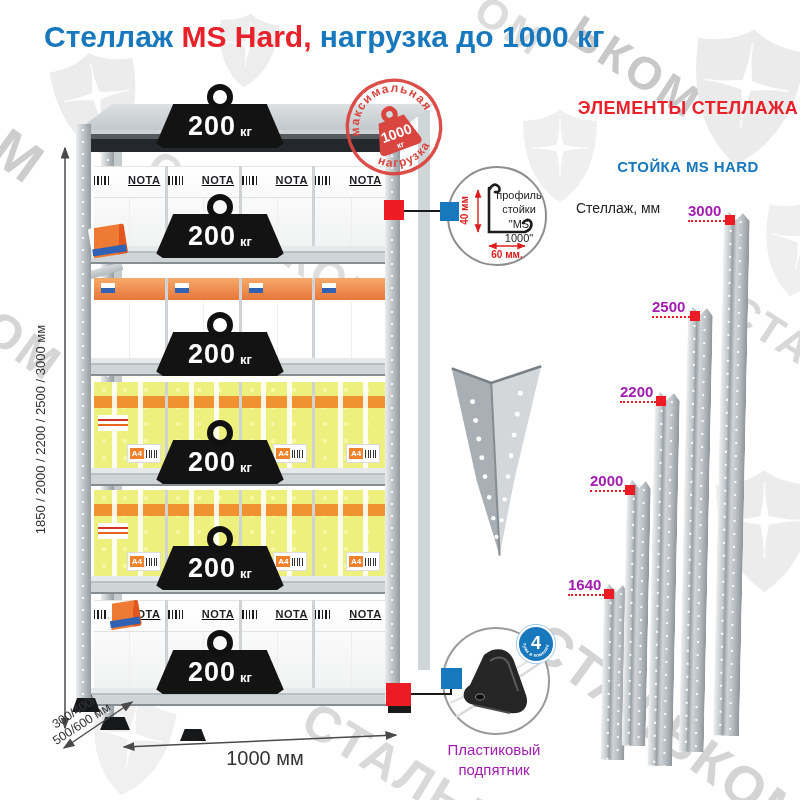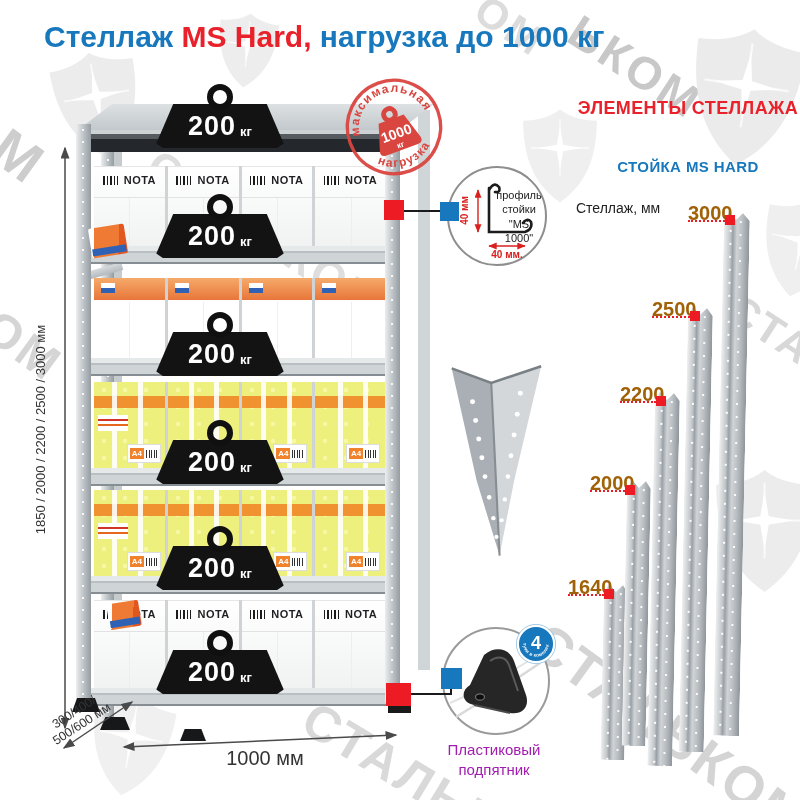--- a/index.html
+++ b/index.html
@@ -33,21 +33,21 @@
       linear-gradient(90deg,#eceeef,#b9bfc3 55%,#969da2);
     background-size:15px 12px,100% 100%;background-repeat:repeat-y,no-repeat;}
   .bpost{position:absolute;z-index:1;background:#c6cbce;}
   .foot{position:absolute;background:#17181a;z-index:4;
     clip-path:polygon(18% 0,82% 0,100% 100%,0 100%);}
   .brace{position:absolute;z-index:2;background:linear-gradient(#d6dadc,#b3b9bd);}
 
   
   .row{position:absolute;left:94px;width:292px;display:flex;gap:3px;background:#cfd3d5;z-index:2;}
   .nbox{flex:1;position:relative;background:linear-gradient(#ffffff,#f1f2f2);border-top:1px solid #e6e6e6;}
-  .nbox .hd{display:flex;align-items:center;justify-content:center;gap:6px;padding-top:7px;}
+  .nbox .hd{display:flex;align-items:center;justify-content:flex-start;gap:19px;padding-top:7px;text-decoration:underline;}
   .bcode{width:15px;height:9px;background:repeating-linear-gradient(90deg,#1c1c1c 0 1.5px,transparent 1.5px 3.5px);}
   .nlogo{font-size:11px;font-weight:800;letter-spacing:.5px;color:#1f1f22;}
   .nbox::after{content:"";position:absolute;left:0;right:0;top:30px;border-top:1px solid #e2e2e2;}
   .nbox::before{content:"";position:absolute;left:50%;top:31px;bottom:0;border-left:1px solid #eeeeee;}
   .obox{flex:1;position:relative;background:#fff;}
   .obox .otop{height:22px;background:linear-gradient(#f5aa6a,#e8763a);position:relative;}
   .obox .olabel{position:absolute;left:7px;top:5px;width:14px;height:10px;
     background:linear-gradient(#ffffff 0 50%,#2f62b5 50% 100%);}
   .obox::before{content:"";position:absolute;left:50%;top:24px;bottom:0;border-left:1px solid #efefef;}
   .ybox{flex:1;position:relative;background:#edf07c;overflow:hidden;}
@@ -91,21 +91,21 @@
     font-size:15px;font-weight:800;letter-spacing:.4px;z-index:5;}
   .axis-label{position:absolute;left:576px;top:200px;font-size:14px;color:#222;z-index:5;}
   .post{position:absolute;z-index:3;transform:rotate(1.2deg);transform-origin:top center;
     background:
       radial-gradient(circle 1.7px at 7px 6px,#ffffff 60%,transparent 72%),
       radial-gradient(circle 1.7px at 17px 10px,#fbfbfb 60%,transparent 72%),
       linear-gradient(90deg,#f0f1f2 0%,#c2c7ca 26%,#9aa1a6 36%,#d0d4d7 52%,#b7bcc0 74%,#8e959a 100%);
     background-size:24px 13px,24px 13px,100% 100%;background-repeat:repeat-y,repeat-y,no-repeat;
     clip-path:polygon(0 10px,5px 0,12px 8px,19px 1px,100% 9px,100% 100%,0 100%);}
   .pcall{position:absolute;z-index:6;}
-  .pcall .plabel{display:block;font-size:20px;font-weight:800;color:#a16207;}
+  .pcall .plabel{display:block;font-size:15px;font-weight:800;color:#a21caf;}
   .pcall .pdots{position:absolute;left:0;top:18px;border-top:2.5px dotted #ed1c24;height:0;}
   .pcall .psq{position:absolute;top:13px;width:10px;height:10px;background:#ed1c24;}
 
   
   .badge{position:absolute;z-index:7;}
   .caption{position:absolute;color:#a21caf;text-align:center;font-size:15px;line-height:1.35;z-index:5;}
 </style>
 </head>
 <body>
 
@@ -435,21 +435,21 @@
       <defs>
         <marker id="rarr" markerWidth="7" markerHeight="7" refX="5.5" refY="2.5" orient="auto-start-reverse">
           <path d="M0,0 L6,2.5 L0,5 Z" fill="#d9201e"></path>
         </marker>
       </defs>
       <path d="M40 22 Q45 13 50 19 Q52 25 46 24 M40 20 L40 64 L76 64 M76 64 Q84 61 82 54 Q79 49 74 55" fill="none" stroke="#1c1c1c" stroke-width="2.6" stroke-linecap="round"></path>
       <line x1="29" y1="22" x2="29" y2="64" stroke="#d9201e" stroke-width="1.4" marker-start="url(#rarr)" marker-end="url(#rarr)"></line>
       <line x1="40" y1="78" x2="76" y2="78" stroke="#d9201e" stroke-width="1.4" marker-start="url(#rarr)" marker-end="url(#rarr)"></line>
     </svg>
     <span class="abs" style="left:-7px;top:37px;width:44px;text-align:center;font-size:10px;font-weight:bold;color:#d9201e;transform:rotate(-90deg);">40 мм</span>
-    <span class="abs" style="left:40px;top:81px;width:36px;text-align:center;font-size:10px;font-weight:bold;color:#d9201e;">40 мм.</span>
+    <span class="abs" style="left:40px;top:81px;width:36px;text-align:center;font-size:10px;font-weight:bold;color:#d9201e;">60 мм.</span>
     <div class="abs" style="left:46px;top:20px;width:48px;text-align:center;font-size:11px;line-height:1.3;color:#1c1c1c;">
       <span>профиль</span><br>
       <span>стойки</span><br>
       <span>"MS 1000"</span>
     </div>
   </div>
 
   <svg class="abs" style="left:445px;top:358px;z-index:5;" width="105" height="208" viewBox="0 0 100 200">
     <polygon points="6,10 44,24 52,190 30,118" fill="#a9afb4"></polygon>
     <polygon points="44,24 92,8 66,118 52,190" fill="#d3d7da"></polygon>

